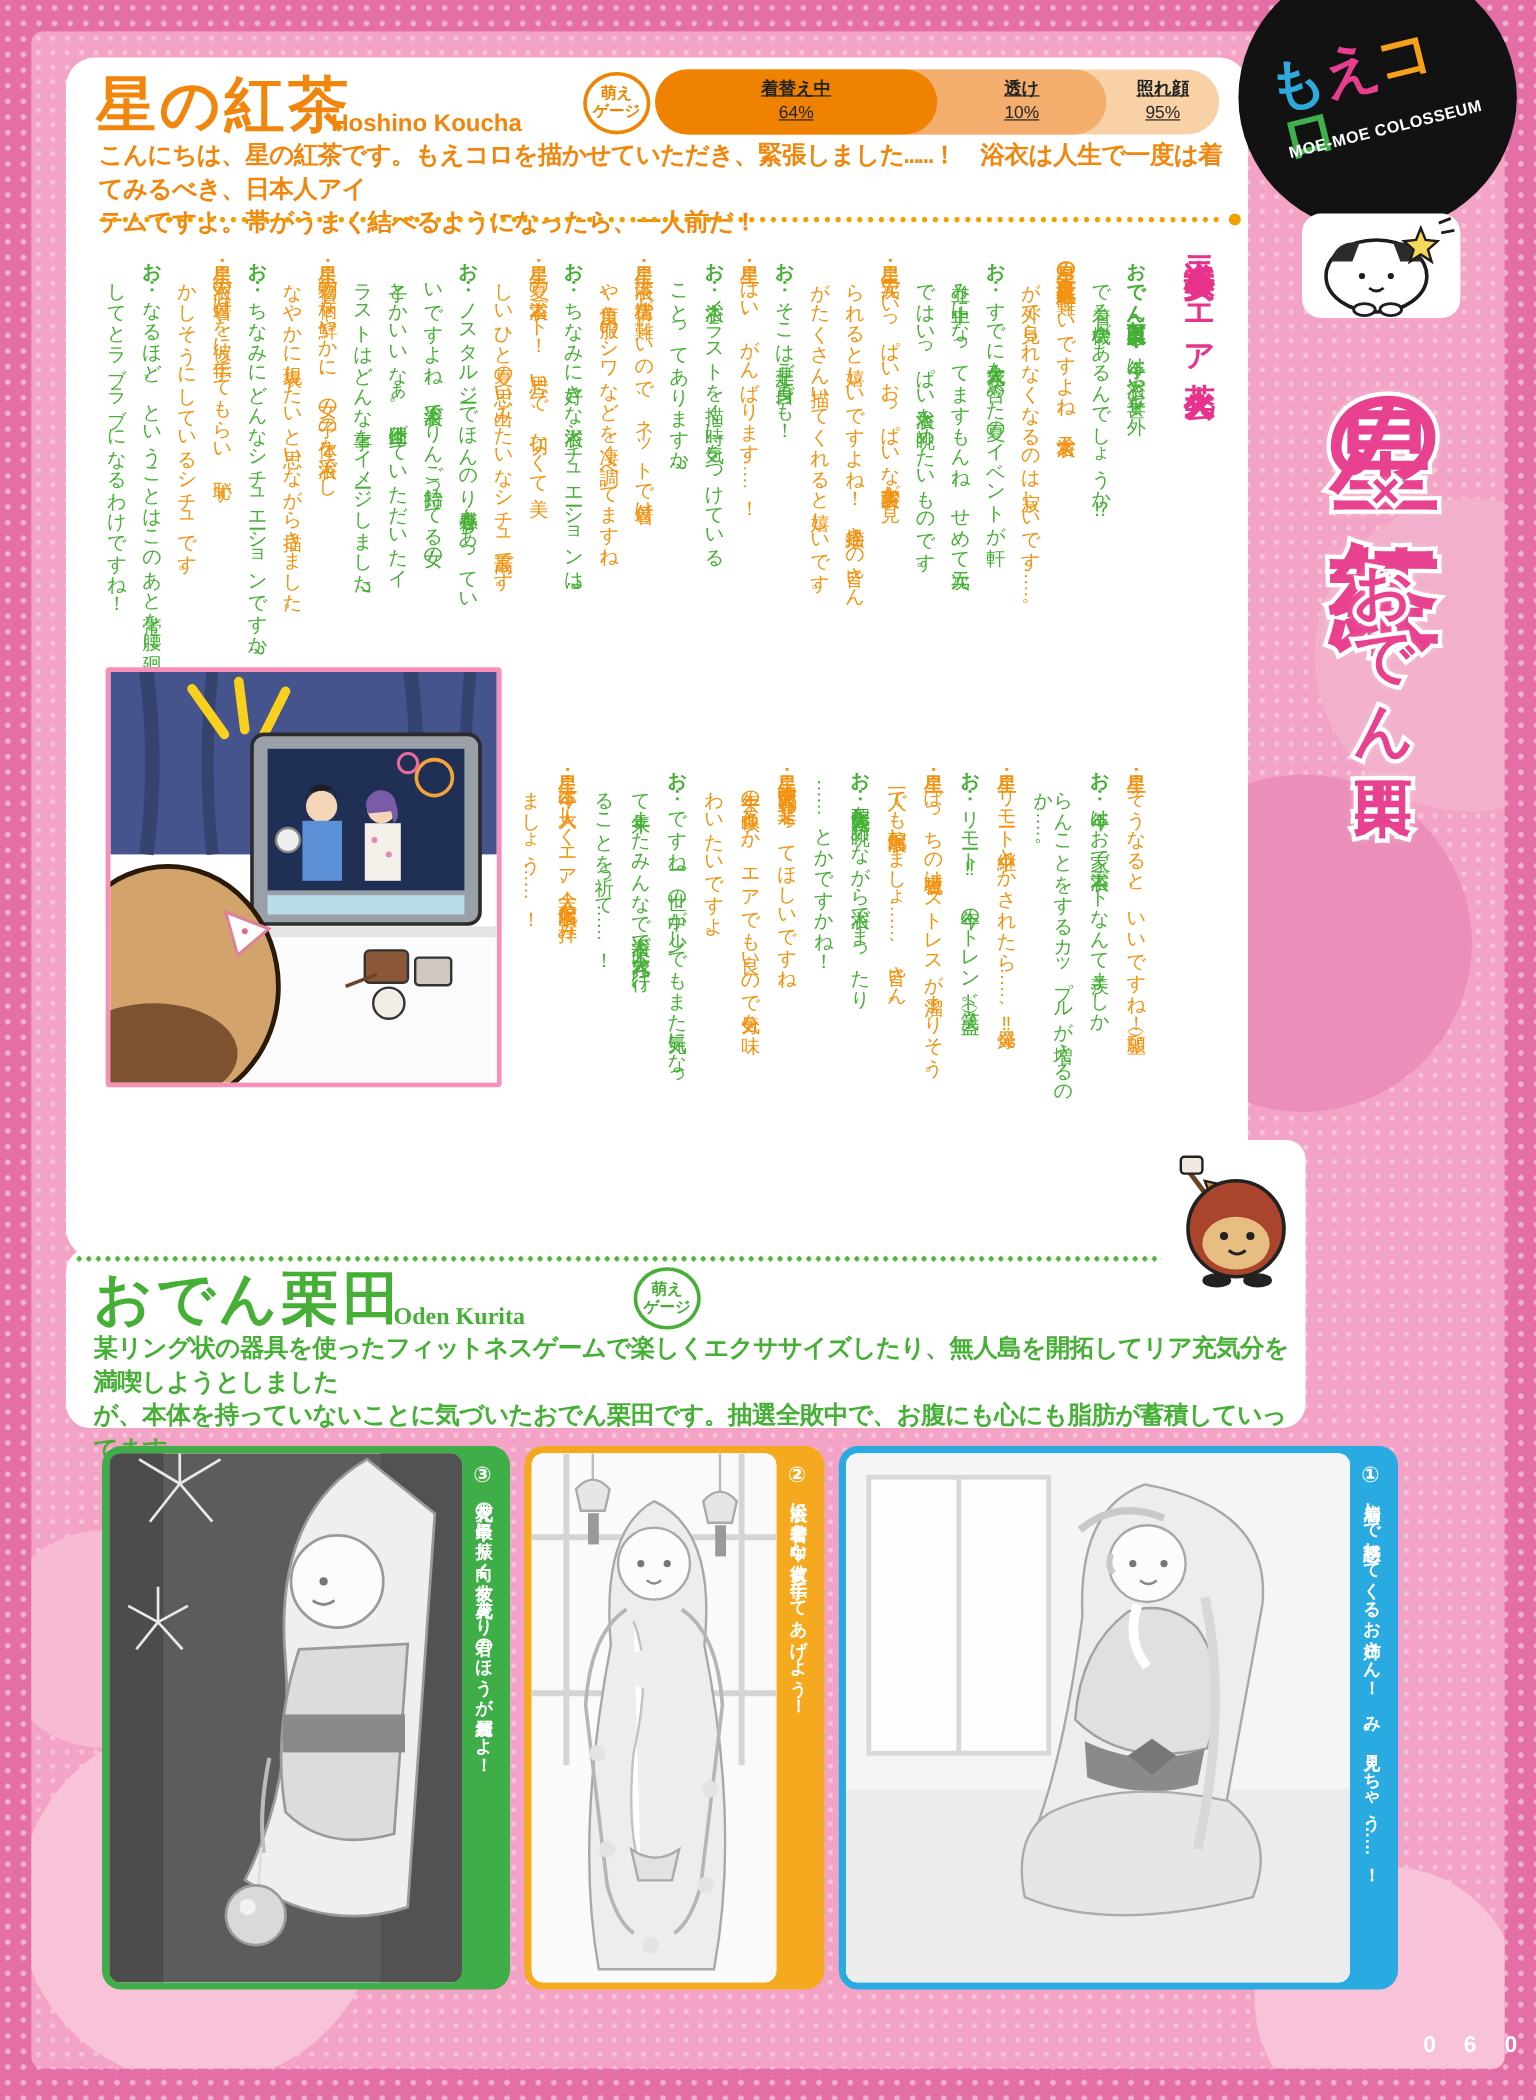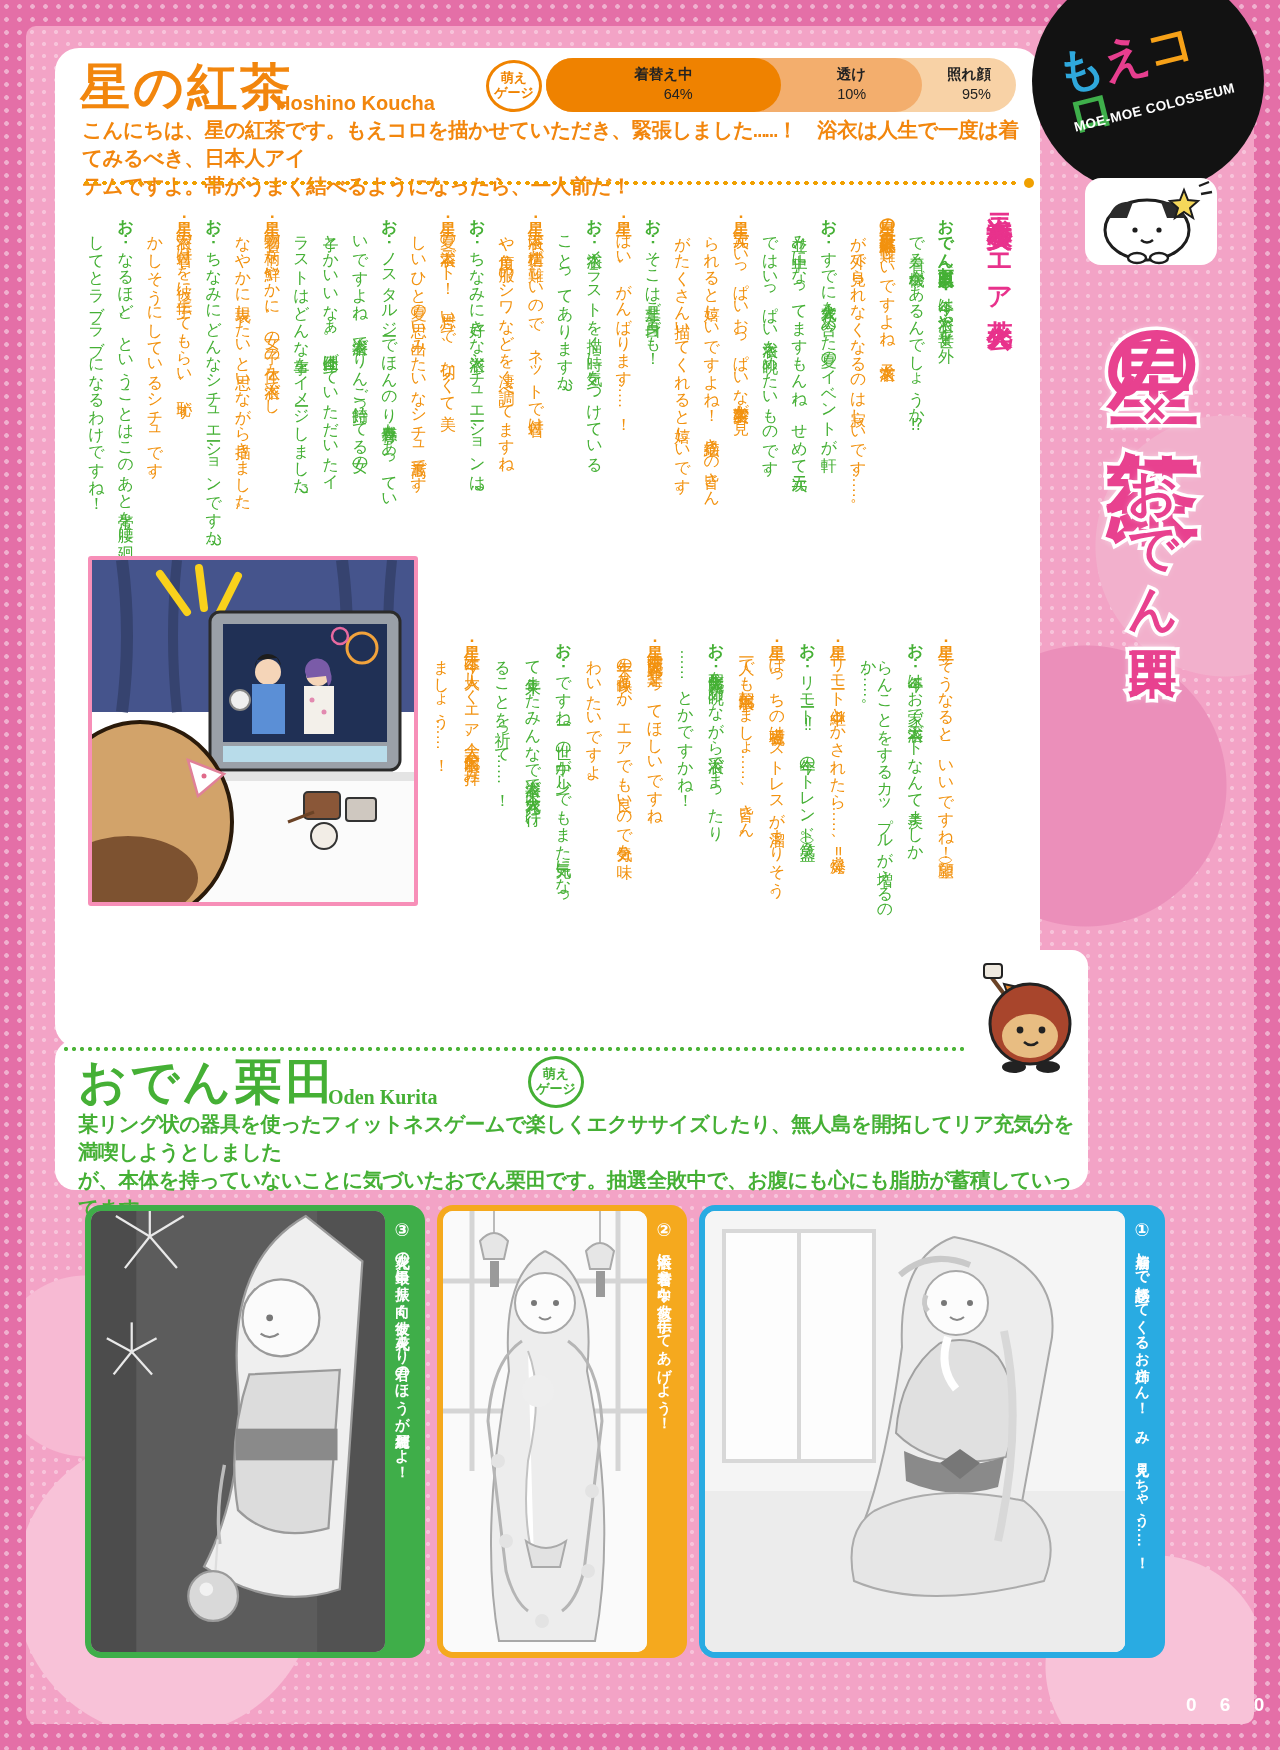--- a/index.html
+++ b/index.html
@@ -31,22 +31,22 @@
   .badge{position:absolute;width:50px;height:46px;border-radius:50%;background:#fff;
     display:flex;flex-direction:column;align-items:center;justify-content:center;
     font-size:13px;font-weight:700;line-height:1.15;}
   #hoshino-badge{left:486px;top:60px;border:3px solid #f08300;color:#f08300;}
   #oden-badge{left:528px;top:1056px;border:3px solid #45b035;color:#45b035;}
 
   .gauge{position:absolute;height:54px;}
   #hoshino-gauge{left:546px;top:58px;width:470px;}
   #oden-gauge{left:588px;top:1054px;width:500px;}
   .seg{position:absolute;left:0;top:0;height:100%;border-radius:27px;}
-  .seglab{position:absolute;top:50%;transform:translate(-50%,-50%);text-align:right;
-    color:#222;font-size:14.5px;line-height:1.35;white-space:nowrap;}
+  .seglab{position:absolute;top:50%;transform:translate(-50%,-50%);text-align:center;
+    color:#222;font-size:14.5px;line-height:1.35;white-space:nowrap;text-decoration:underline;}
   .segname{font-weight:700;}
 
   .intro{position:absolute;font-size:20.5px;line-height:28px;letter-spacing:-0.5px;
     white-space:pre-line;font-weight:600;}
   #hoshino-intro{left:82px;top:118px;width:945px;color:#f2860d;font-family:Liberation Mono, monospace;}
   #oden-intro{left:78px;top:1110px;width:1008px;color:#45b035;}
 
   .dotted{position:absolute;height:6px;}
   #divider-orange{left:82px;top:180px;width:938px;
     background-image:radial-gradient(circle,#f0a000 2.1px,transparent 2.5px);

